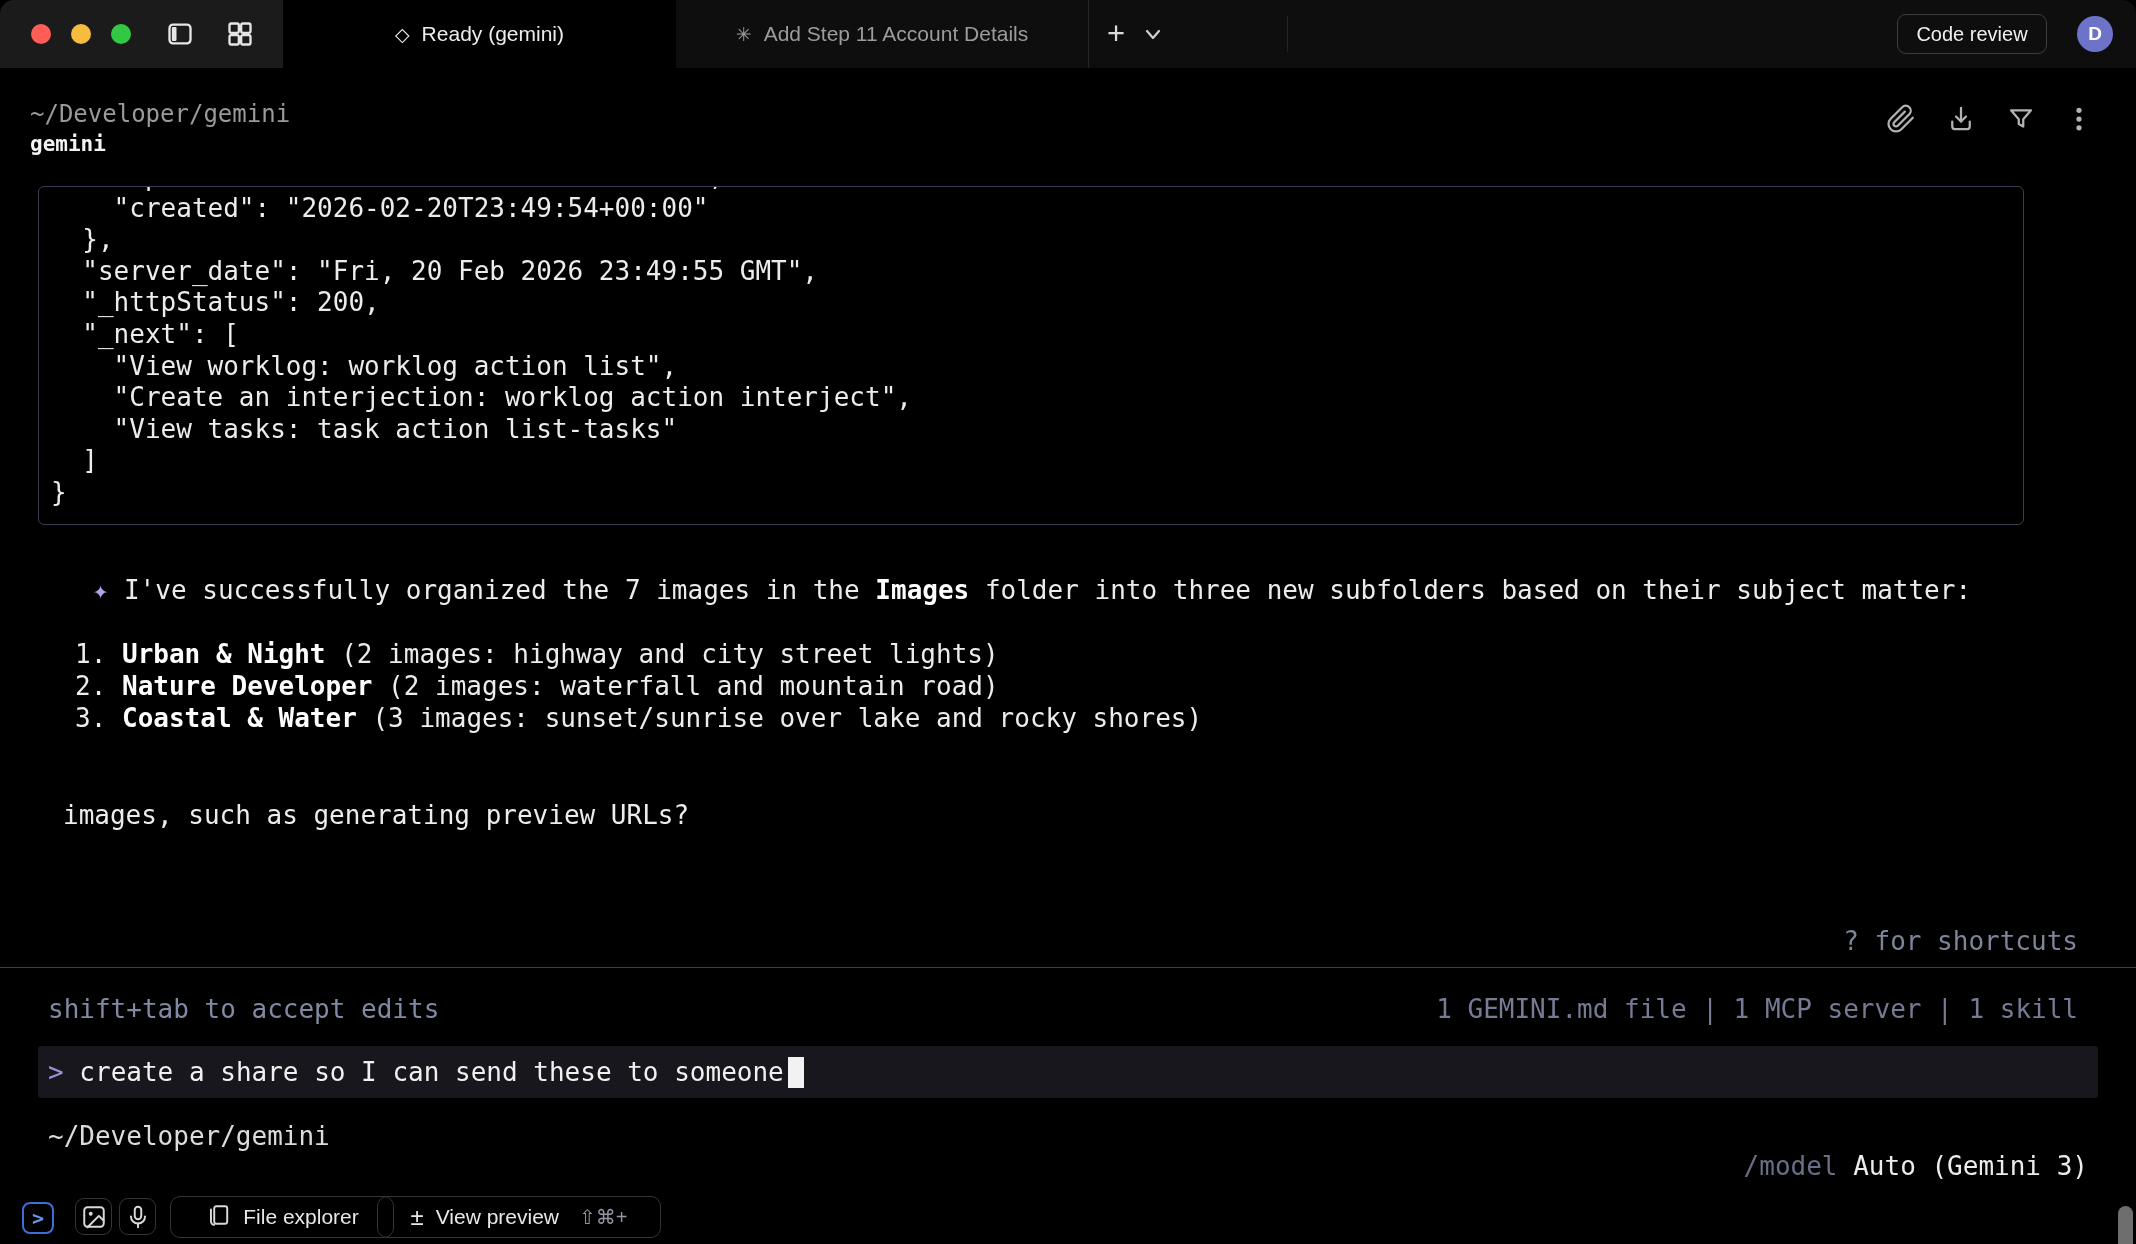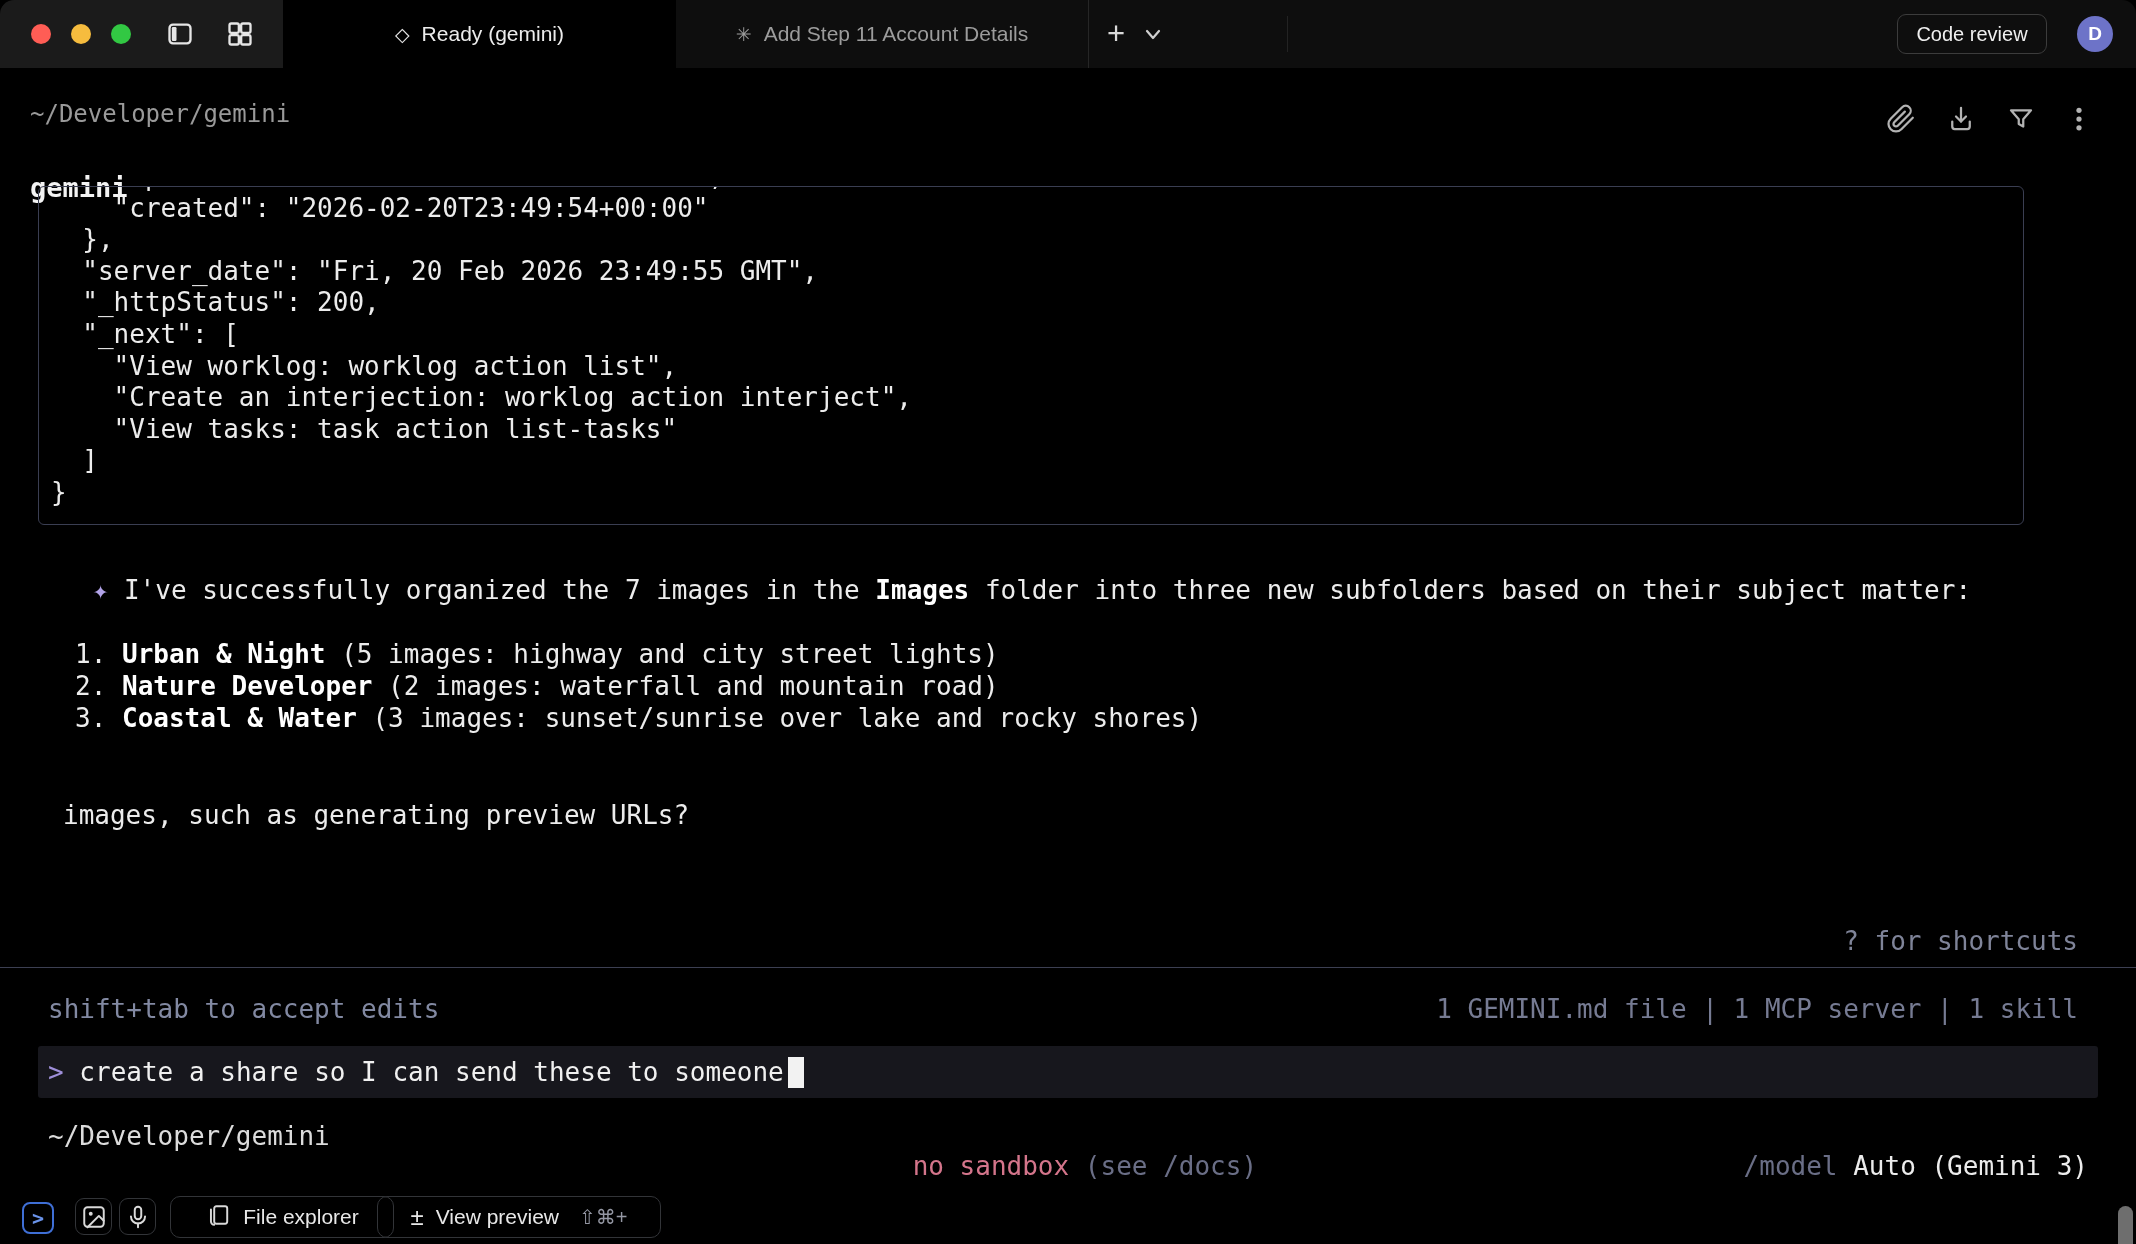--- a/index.html
+++ b/index.html
@@ -24,21 +24,21 @@
           font-size:31px;line-height:38px;text-align:center;padding:0;cursor:pointer;}
   .chev{position:absolute;left:1141px;top:25px;width:24px;height:20px;background:none;border:none;padding:0;cursor:pointer;}
   .tsep{position:absolute;left:1287px;top:16px;width:1px;height:36px;background:#232323;}
   .codereview{position:absolute;left:1897px;top:14px;width:150px;height:40px;background:none;border:1px solid #3c3c3c;
               border-radius:9px;color:#efefef;font-size:20px;font-family:"Liberation Sans",sans-serif;cursor:pointer;}
   .avatar{position:absolute;left:2077px;top:16px;width:36px;height:36px;border-radius:50%;background:#6d73c8;color:#fff;
           font-size:19px;font-weight:bold;display:flex;align-items:center;justify-content:center;cursor:pointer;}
 
   
   .pathline{position:absolute;left:30px;top:100px;font-size:24px;color:#9a9a9a;white-space:pre;}
-  .cmdline{position:absolute;left:30px;top:132px;font-size:27px;font-weight:bold;color:#f3f3f3;white-space:pre;margin-top:40px;}
+  .cmdline{position:absolute;left:30px;top:132px;font-size:21px;font-weight:bold;color:#f3f3f3;white-space:pre;}
   .hicon{position:absolute;top:104px;width:30px;height:30px;background:none;border:none;padding:0;cursor:pointer;}
   .hicon.attach{left:1886px;} .hicon.dl{left:1946px;} .hicon.filt{left:2006px;} .hicon.kebab{left:2064px;}
 
   
   .jsonbox{position:absolute;left:38px;top:186px;width:1986px;height:339px;border:1px solid #3a3e52;border-radius:6px;
            overflow:hidden;padding:0 12px;box-sizing:border-box;}
   .jlines{margin-top:-26px;}
   .jline{font-size:26px;line-height:31.6px;color:#ececec;white-space:pre;}
 
   .intro{position:absolute;left:30px;top:545px;font-size:26px;color:#ececec;white-space:pre;}
@@ -174,21 +174,21 @@
       <div class="jline">  ]</div>
       <div class="jline">}</div>
     </div>
   </div>
 
   <div class="intro m">
     <span class="sparkle">✦</span><span>I've successfully organized the 7 images in the </span><b>Images</b><span> folder into three new subfolders based on their subject matter:</span>
   </div>
 
   <div class="list m">
-    <div class="lrow"><span class="lnum">1.</span><b>Urban &amp; Night</b><span> (5 images: highway and city street lights)</span></div>
+    <div class="lrow"><span class="lnum">1.</span><b>Urban &amp; Night</b><span> (2 images: highway and city street lights)</span></div>
     <div class="lrow"><span class="lnum">2.</span><b>Nature Developer</b><span> (2 images: waterfall and mountain road)</span></div>
     <div class="lrow"><span class="lnum">3.</span><b>Coastal &amp; Water</b><span> (3 images: sunset/sunrise over lake and rocky shores)</span></div>
   </div>
 
   <div class="outro m">
     <div>images, such as generating preview URLs?</div>
   </div>
 
   <div class="shortcuts m">? for shortcuts</div>
 
@@ -196,23 +196,20 @@
   <div class="hintl m">shift+tab to accept edits</div>
   <div class="hintr m">1 GEMINI.md file | 1 MCP server | 1 skill</div>
 
   <div class="inputbar m">
     <span class="pchar">&gt;</span>
       <span class="ival">create a share so I can send these to someone</span>
       <span class="cursor"></span>
   </div>
 
   <div class="statusl m">~/Developer/gemini</div>
-  <div class="statusc m">
-    <span class="sandbox">no sandbox</span><span class="docs">(see /docs)</span>
-  </div>
   <div class="statusr m">
     <span class="modelcmd">/model</span><span class="modelname">Auto (Gemini 3)</span>
   </div>
 
   <button class="promptbtn m">&gt;</button>
   <button class="sqbtn img">
     <svg width="26" height="26" viewBox="0 0 24 24" fill="none" stroke="#d9d9d9" stroke-width="1.8" stroke-linecap="round" stroke-linejoin="round">
       <rect x="3" y="3" width="18" height="18" rx="3"></rect>
         <circle cx="9" cy="9" r="1.8" fill="#d9d9d9" stroke="none"></circle>
         <path d="M21 15.5l-4.5-4.5L6 21.5"></path>

